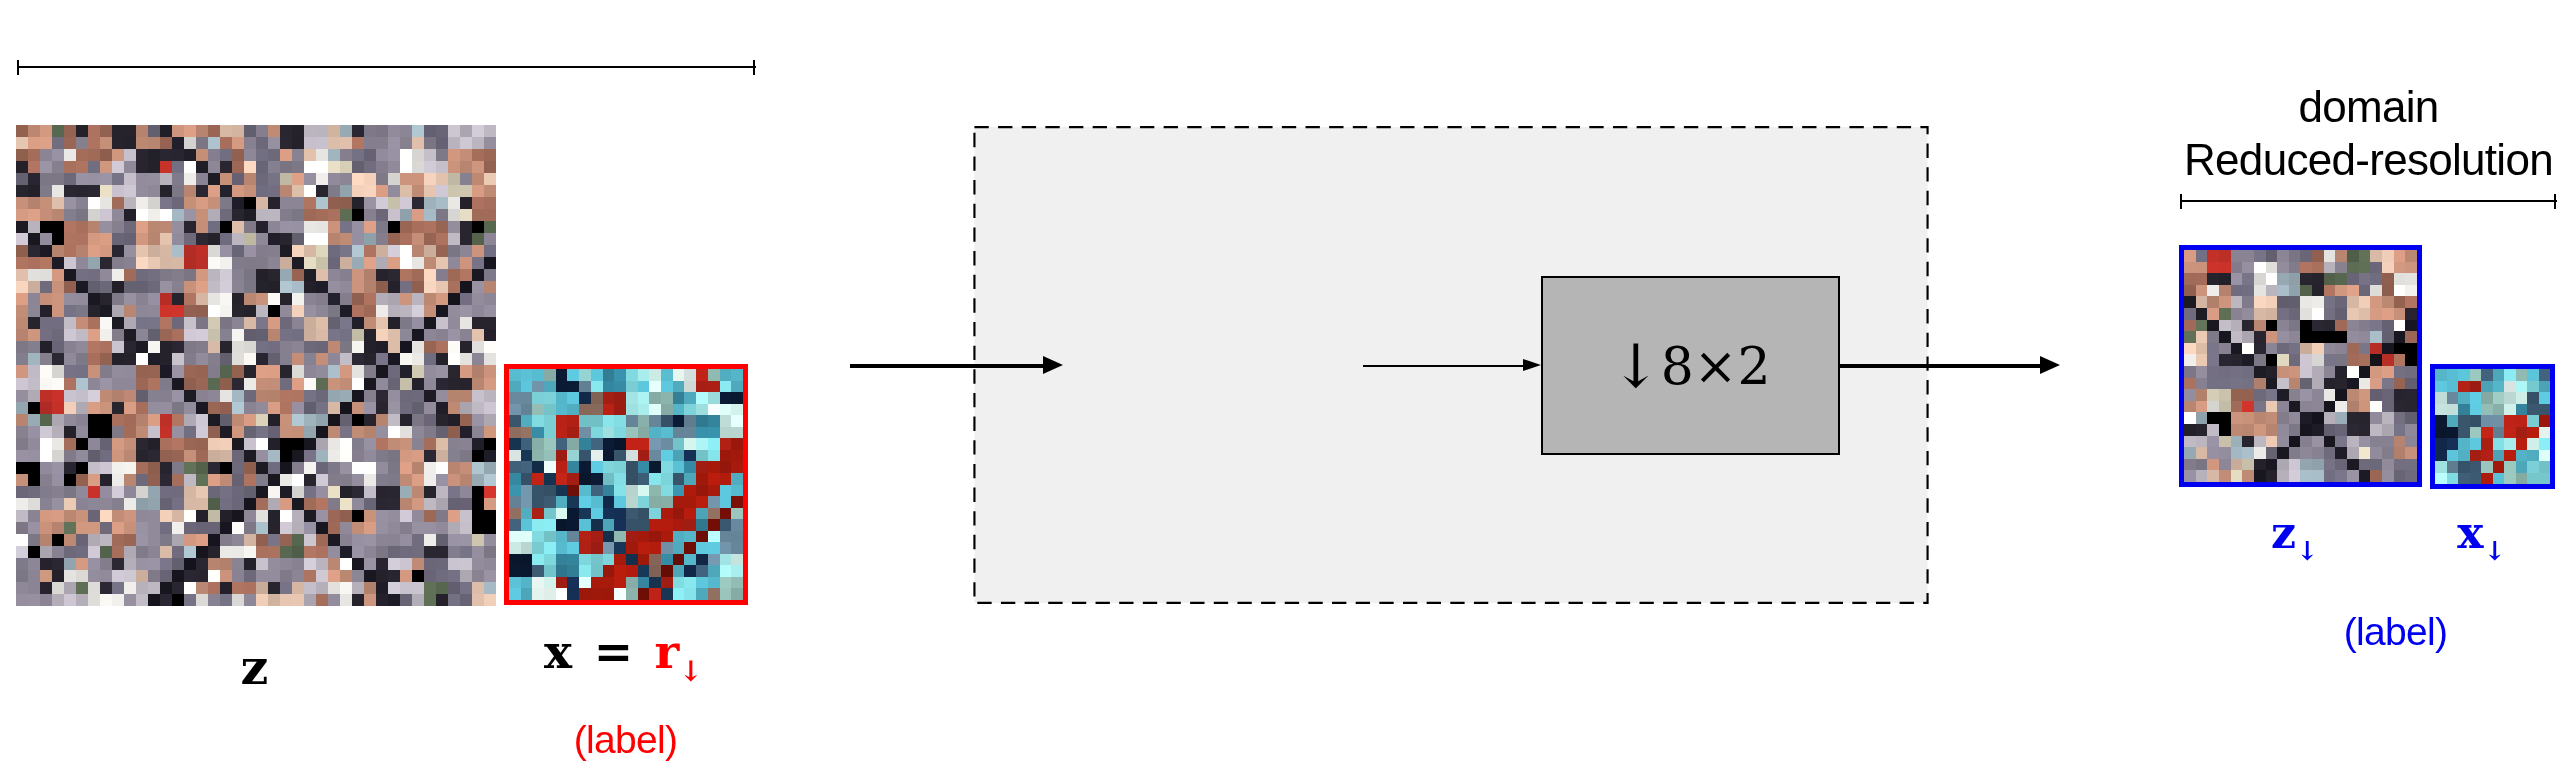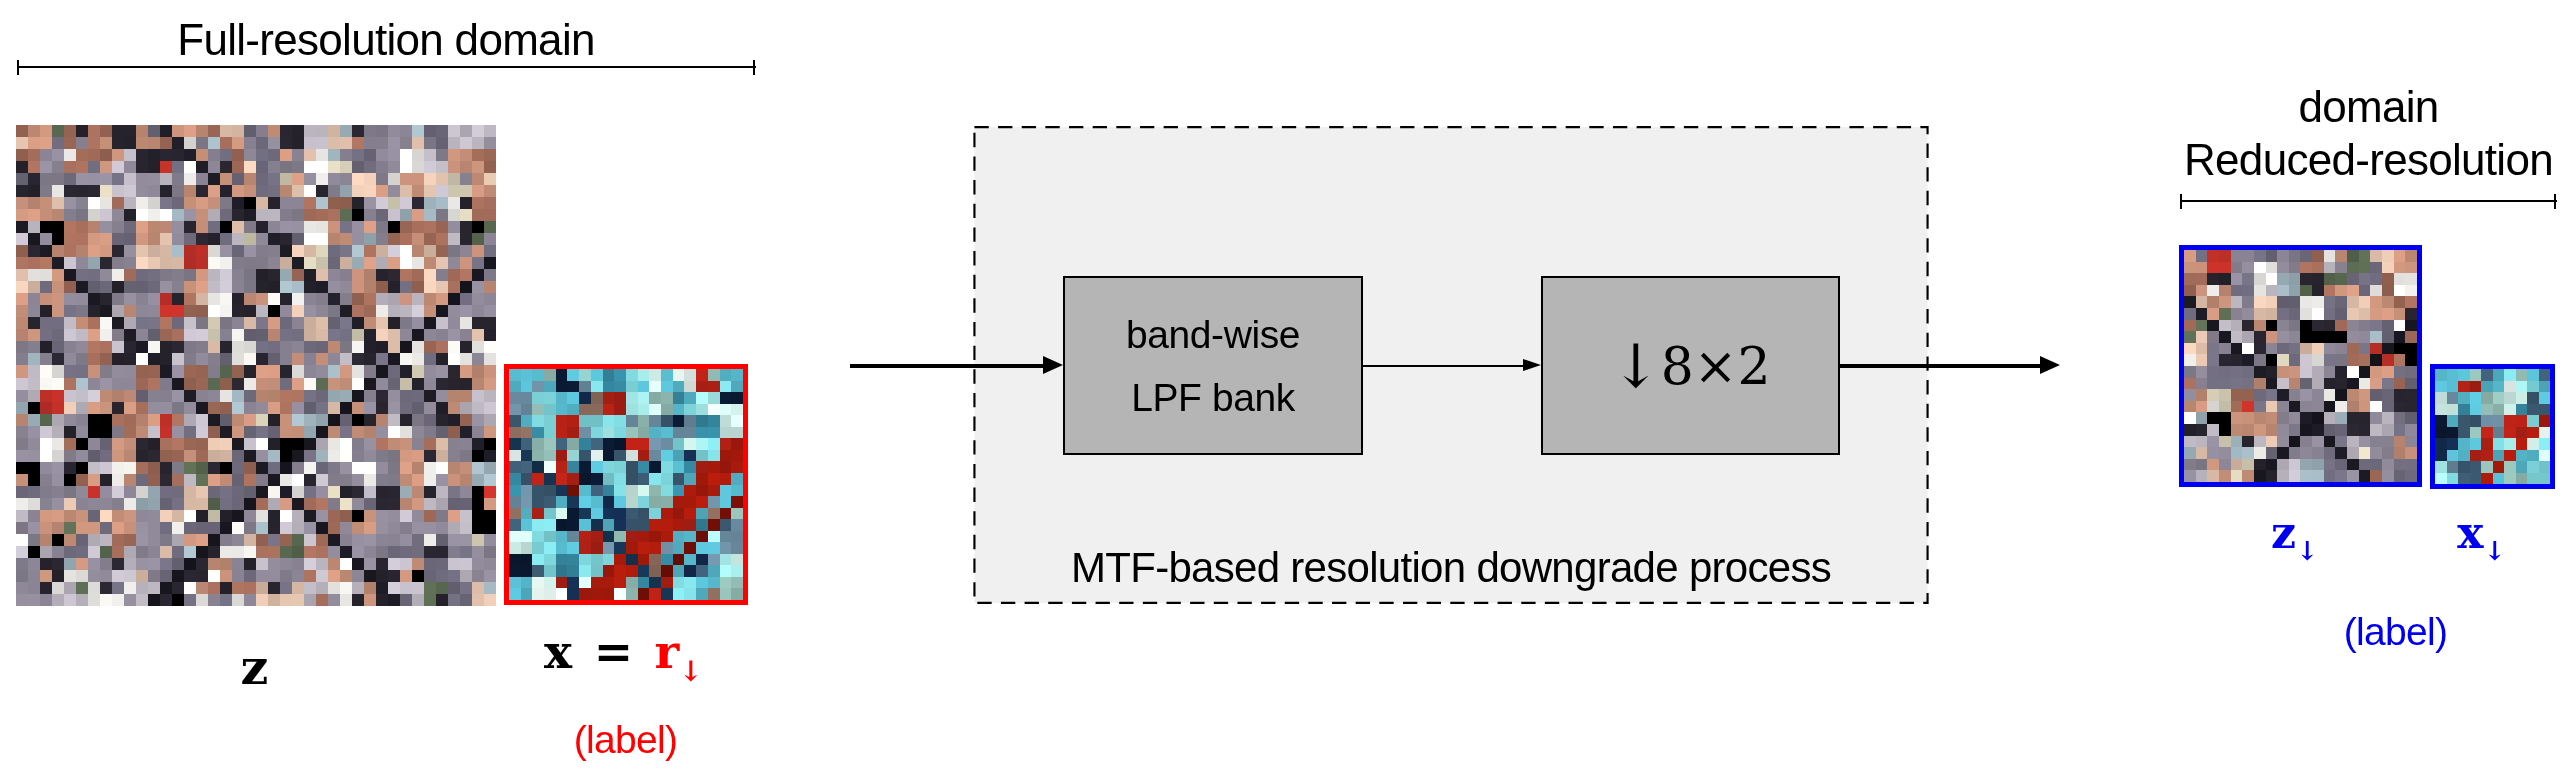--- a/index.html
+++ b/index.html
@@ -25,21 +25,20 @@
   .dsymbol{font-family:"DejaVu Serif",serif;font-size:60px;}
   .dfactor{font-family:"DejaVu Serif",serif;font-size:52px;}
   .parenlab{font-size:39px;line-height:52px;letter-spacing:-0.7px;}
   .rrlabel{font-size:44px;}
 </style>
 </head>
 <body>
 
 <div id="canvas">
 
-  <div class="abs ctr title" style="left:16.5px;top:13px;width:739px;">Full-resolution domain</div>
 
   <div class="abs hline" style="left:16.5px;top:66px;width:739px;"></div>
   <div class="abs vtick" style="left:16.5px;top:60px;"></div>
   <div class="abs vtick" style="left:753px;top:60px;"></div>
 
   <div class="abs pixbox" style="left:16px;top:125px;width:480px;height:481px;">
     <div class="pixgrid" style="grid-template-columns: repeat(40, 1fr);">
         <span style="background: rgb(146, 97, 80);"></span>
         <span style="background: rgb(187, 135, 114);"></span>
         <span style="background: rgb(211, 153, 129);"></span>
@@ -2055,26 +2054,21 @@
   <div class="abs ctr" style="left:444px;top:628px;width:359px;font-size:47px;line-height:47px;">
     <span class="mathbf">x</span>
     <span class="mathbf" style="margin:0 0.18em;">=</span>
     <span class="mathbf red">r</span><span class="mathbf red dsub">↓</span>
   </div>
 
   <svg class="abs" style="left:973px;top:126px;" width="956" height="478" viewBox="0 0 1333 667">
     <rect x="1.5" y="1.5" width="1330" height="664" fill="#f0f0f0" stroke="#000000" stroke-width="3" stroke-dasharray="20 13"></rect>
   </svg>
 
-  <div class="abs ctr caption" style="left:973px;top:544px;width:956px;">MTF-based resolution downgrade process</div>
 
-  <div class="abs grayblock" style="left:1063px;top:276px;width:300px;height:179px;">
-    <div class="boxtext">band-wise</div>
-    <div class="boxtext">LPF bank</div>
-  </div>
 
   <div class="abs grayblock" style="left:1541px;top:276px;width:299px;height:179px;flex-direction:row;">
     <span class="dsymbol">↓</span>
       <span class="dfactor">8×2</span>
   </div>
 
   <div class="abs shaft" style="left:850px;top:364px;width:195px;height:4.3px;"></div>
   <div class="abs ahead" style="left:1043px;top:356px;border-width:9.3px 0 9.3px 20px;border-left-color:#000;"></div>
 
   <div class="abs shaft" style="left:1363px;top:365px;width:161px;height:2.2px;"></div>

